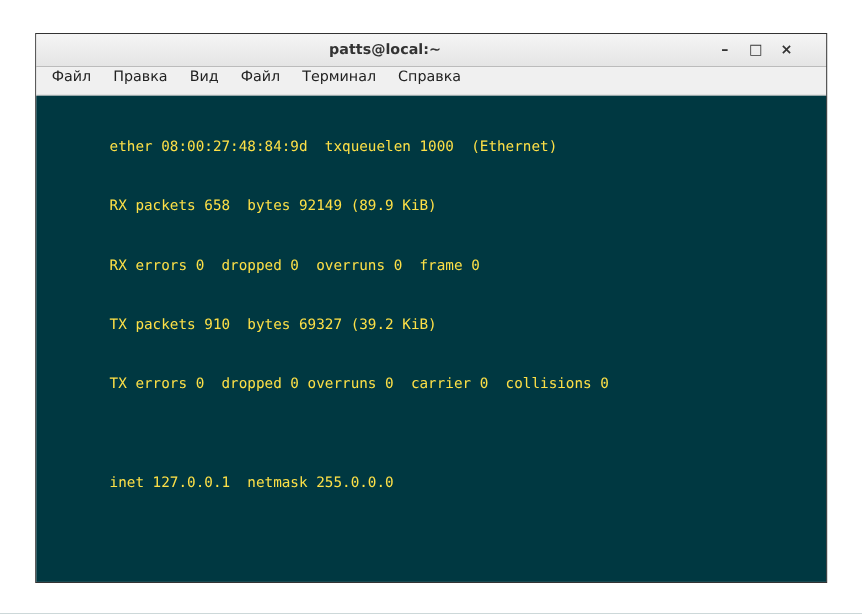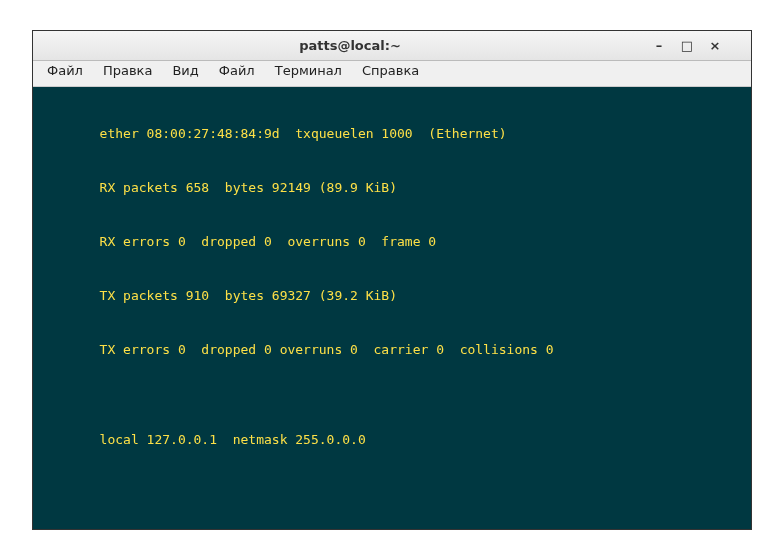--- a/index.html
+++ b/index.html
@@ -99,21 +99,21 @@
     <span class="menu-item">Терминал</span>
     <span class="menu-item">Справка</span>
   </div>
   <div class="terminal">
     <div class="line">        ether 08:00:27:48:84:9d  txqueuelen 1000  (Ethernet)</div>
     <div class="line">        RX packets 658  bytes 92149 (89.9 KiB)</div>
     <div class="line">        RX errors 0  dropped 0  overruns 0  frame 0</div>
     <div class="line">        TX packets 910  bytes 69327 (39.2 KiB)</div>
     <div class="line">        TX errors 0  dropped 0 overruns 0  carrier 0  collisions 0</div>
     <div class="line"></div>
-    <div class="line">        local 127.0.0.1  netmask 255.0.0.0</div>
+    <div class="line">        inet 127.0.0.1  netmask 255.0.0.0</div>
     
     
     
     
     
     
     <div class="line"></div>
     
     
     

